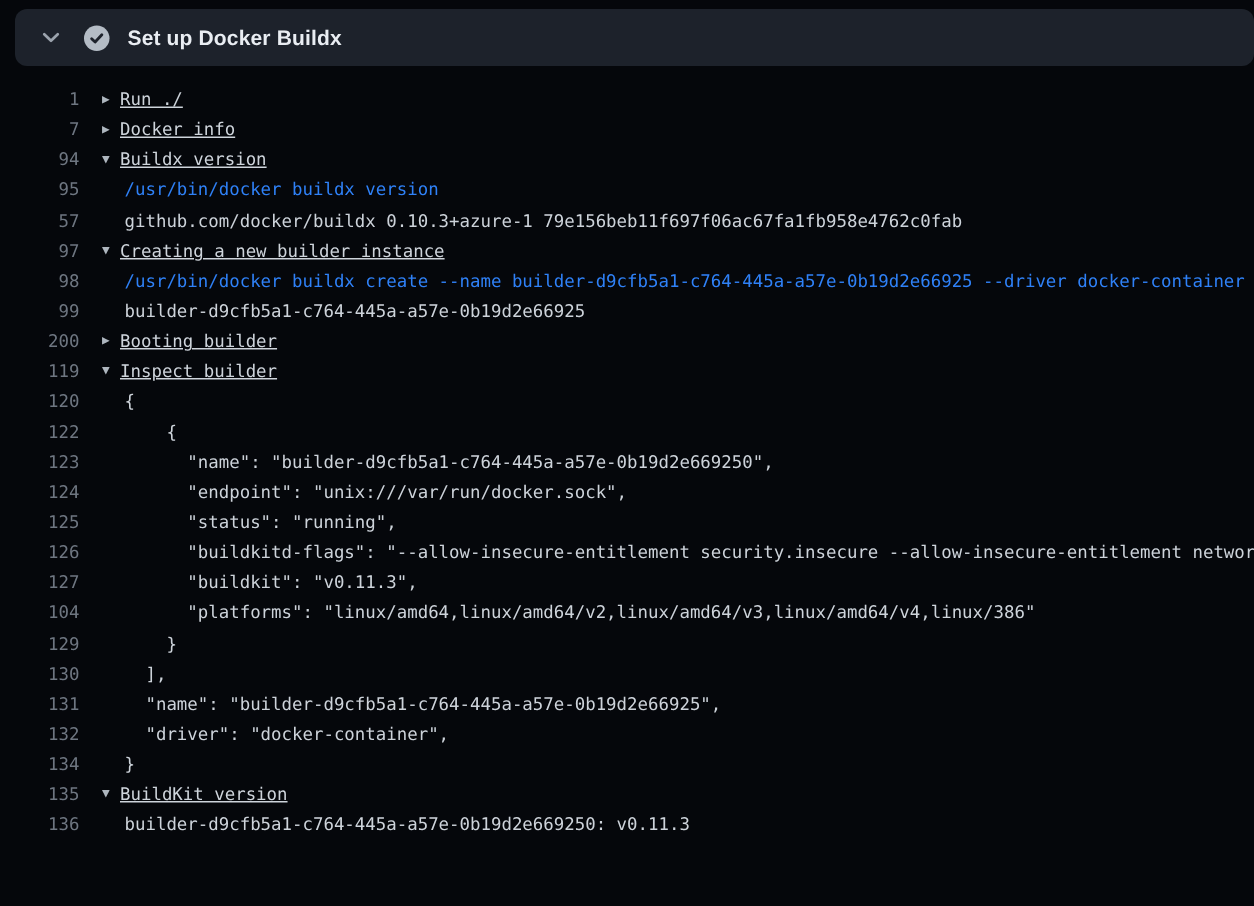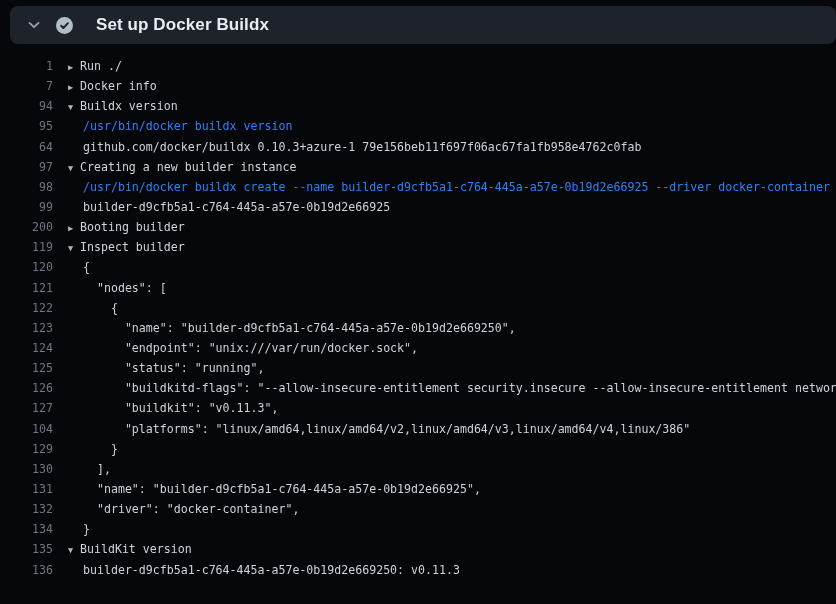--- a/index.html
+++ b/index.html
@@ -12,39 +12,39 @@
     position:absolute;left:10px;top:6px;width:826px;height:38px;
     background:#1d222b;border-radius:8px;
     display:flex;align-items:center;cursor:pointer;
   }
   .chev{margin-left:16px;width:16px;height:16px;flex:none;display:flex;align-items:center;justify-content:center;}
   .status-circle{
     margin-left:14px;width:17px;height:17px;flex:none;border-radius:50%;
     background:#b4bcc5;display:flex;align-items:center;justify-content:center;
   }
   .step-title{
-    margin-left:23px;color:#e9edf2;font-family:"Liberation Sans",sans-serif;
-    font-size:17px;font-weight:600;letter-spacing:.1px;white-space:nowrap;
+    margin-left:12px;color:#e9edf2;font-family:"Liberation Sans",sans-serif;
+    font-size:14px;font-weight:600;letter-spacing:.1px;white-space:nowrap;
   }
   
   .log{position:absolute;left:0;top:56px;width:836px;}
   .row{height:20.15px;display:flex;align-items:center;white-space:pre;}
   .ln{
     flex:none;width:53px;text-align:right;color:#6e7681;
     font-size:11.6px;cursor:pointer;
   }
   .content{flex:none;display:flex;align-items:center;font-size:11.6px;}
   .row.group .content{padding-left:15px;}
   .row.plain .content{padding-left:30px;}
   .arrow{
     flex:none;width:12px;font-size:8.5px;color:#aeb6bf;line-height:1;
     transform:translateY(.5px);
   }
   .label{white-space:pre;}
-  .row.group .label{color:#ced4db;}
+  .row.group .label{color:#ced4db;text-decoration:underline;}
   .row.out .label{color:#cdd3da;}
   .row.cmd .label{color:#2f81f7;text-align:center;}
 </style>
 </head>
 <body>
 
 <div id="screen">
 
   <div class="step-header">
     <span class="chev">
@@ -83,21 +83,21 @@
       </span>
     </div>
       <div class="row plain cmd">
       <span class="ln">95</span>
       <span class="content">
         
         <span class="label">/usr/bin/docker buildx version</span>
       </span>
     </div>
       <div class="row plain out">
-      <span class="ln">64</span>
+      <span class="ln">57</span>
       <span class="content">
         
         <span class="label">github.com/docker/buildx 0.10.3+azure-1 79e156beb11f697f06ac67fa1fb958e4762c0fab</span>
       </span>
     </div>
       <div class="row group">
       <span class="ln">97</span>
       <span class="content">
         <span class="arrow">▼</span>
         <span class="label">Creating a new builder instance</span>
@@ -132,27 +132,20 @@
       </span>
     </div>
       <div class="row plain out">
       <span class="ln">120</span>
       <span class="content">
         
         <span class="label">{</span>
       </span>
     </div>
       <div class="row plain out">
-      <span class="ln">121</span>
-      <span class="content">
-        
-        <span class="label">  "nodes": [</span>
-      </span>
-    </div>
-      <div class="row plain out">
       <span class="ln">122</span>
       <span class="content">
         
         <span class="label">    {</span>
       </span>
     </div>
       <div class="row plain out">
       <span class="ln">123</span>
       <span class="content">
         

